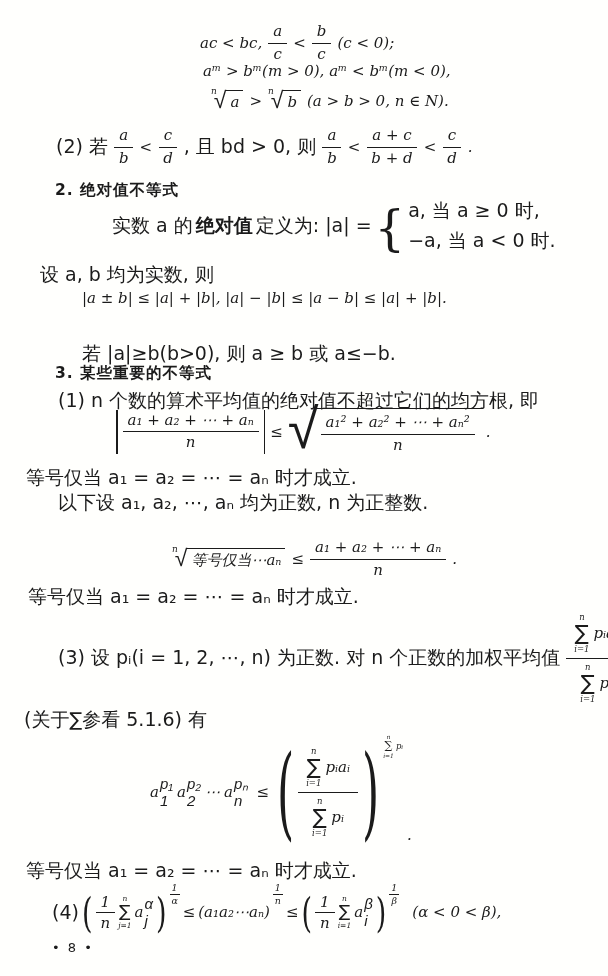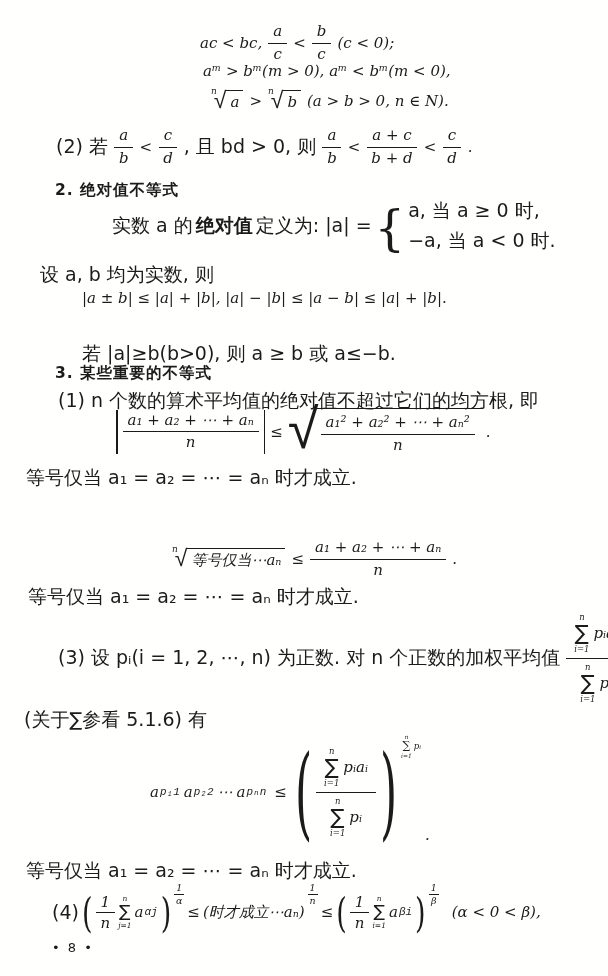--- a/index.html
+++ b/index.html
@@ -31,21 +31,21 @@
   .sum.sm .slim { font-size:7.5px; }
   .sum.tiny .ssym { font-size:11px; }
   .sum.tiny .slim { font-size:6px; }
   .sumrow { display:inline-flex; align-items:center; gap:4px; justify-content:center; }
   .bfrac { display:inline-flex; flex-direction:column; align-items:center; }
   .bfrac .num { padding:0 8px 3px; border-bottom:1.5px solid #1b1b1b; }
   .bfrac .den { padding:3px 8px 0; }
   .bp { display:inline-block; font-family:"DejaVu Serif", serif; font-size:44px; line-height:44px; font-weight:200; transform:scaleY(2.3); }
   .mp { display:inline-block; font-family:"DejaVu Serif", serif; font-size:27px; line-height:27px; font-weight:300; transform:scaleY(1.5); }
   .ssgrp { display:inline-flex; align-items:center; }
-  .ss { display:inline-flex; flex-direction:row; font-family:Liberation Mono, monospace; font-style:italic; font-size:11px; line-height:1.15; margin-left:1px; }
+  .ss { display:inline-flex; flex-direction:column; font-family:Liberation Sans, sans-serif; font-style:italic; font-size:15px; line-height:1.15; margin-left:1px; }
   .ef { display:inline-flex; flex-direction:column; align-items:center; font-family:"DejaVu Serif", serif; font-style:italic; font-size:9.5px; line-height:1.25; transform:translateY(-18px); }
   .ef .efn { border-bottom:1px solid #1b1b1b; padding:0 2px; }
   .expsum { display:inline-flex; align-items:center; gap:2px; transform:translateY(-46px); font-family:"DejaVu Serif", serif; font-style:italic; font-size:8.5px; }
   .dash { font-size:14px; letter-spacing:-1px; }
   .pgnum { font-size:13px; letter-spacing:2px; }
 </style>
 </head>
 <body>
 
 <div class="page">
@@ -162,20 +162,23 @@
           </span>
       </span>
     </span>
     <span class="m">.</span>
   </div>
 
   <div class="line" style="top:465px;left:26px">
     <span class="t">等号仅当 a₁ = a₂ = ⋯ = aₙ 时才成立.</span>
   </div>
 
+  <div class="line" style="top:490px;left:58px">
+    <span class="t">以下设 a₁, a₂, ⋯, aₙ 均为正数, n 为正整数.</span>
+  </div>
 
 
   <div class="line" style="top:538px;left:172px">
     <span class="root">
         <span class="ridx">n</span>
         <span class="rsign">√</span>
         <span class="rbody m">等号仅当⋯aₙ</span>
       </span>
     <span class="m">≤</span>
     <span class="frac">
@@ -293,21 +296,21 @@
           <span>α</span>
           <span>j</span>
         </span>
       </span>
     <span class="mp">)</span>
     <span class="ef">
         <span class="efn">1</span>
         <span>α</span>
       </span>
     <span class="m">≤</span>
-    <span class="m">(时才成立⋯aₙ)</span>
+    <span class="m">(a₁a₂⋯aₙ)</span>
     <span class="ef">
         <span class="efn">1</span>
         <span>n</span>
       </span>
     <span class="m">≤</span>
     <span class="mp">(</span>
     <span class="frac sm">
         <span class="num m">1</span>
         <span class="den m">n</span>
       </span>

